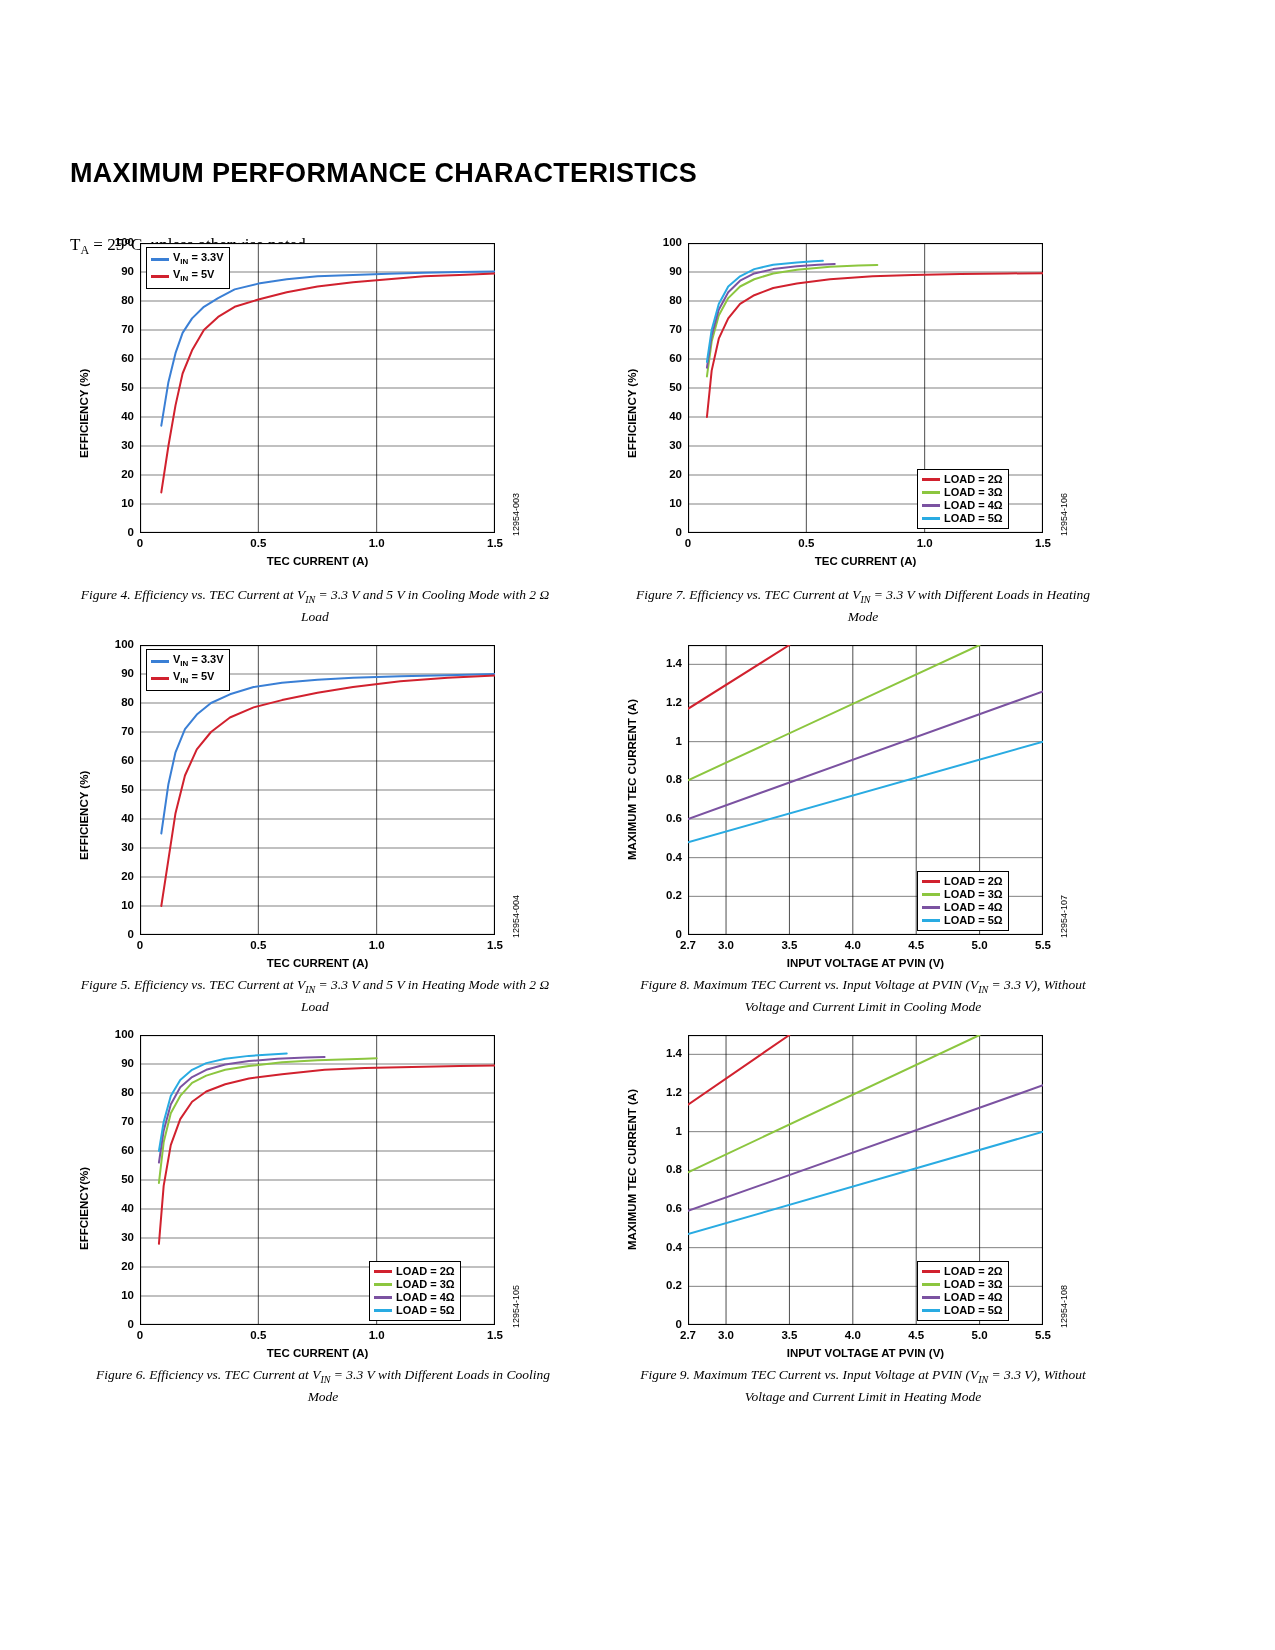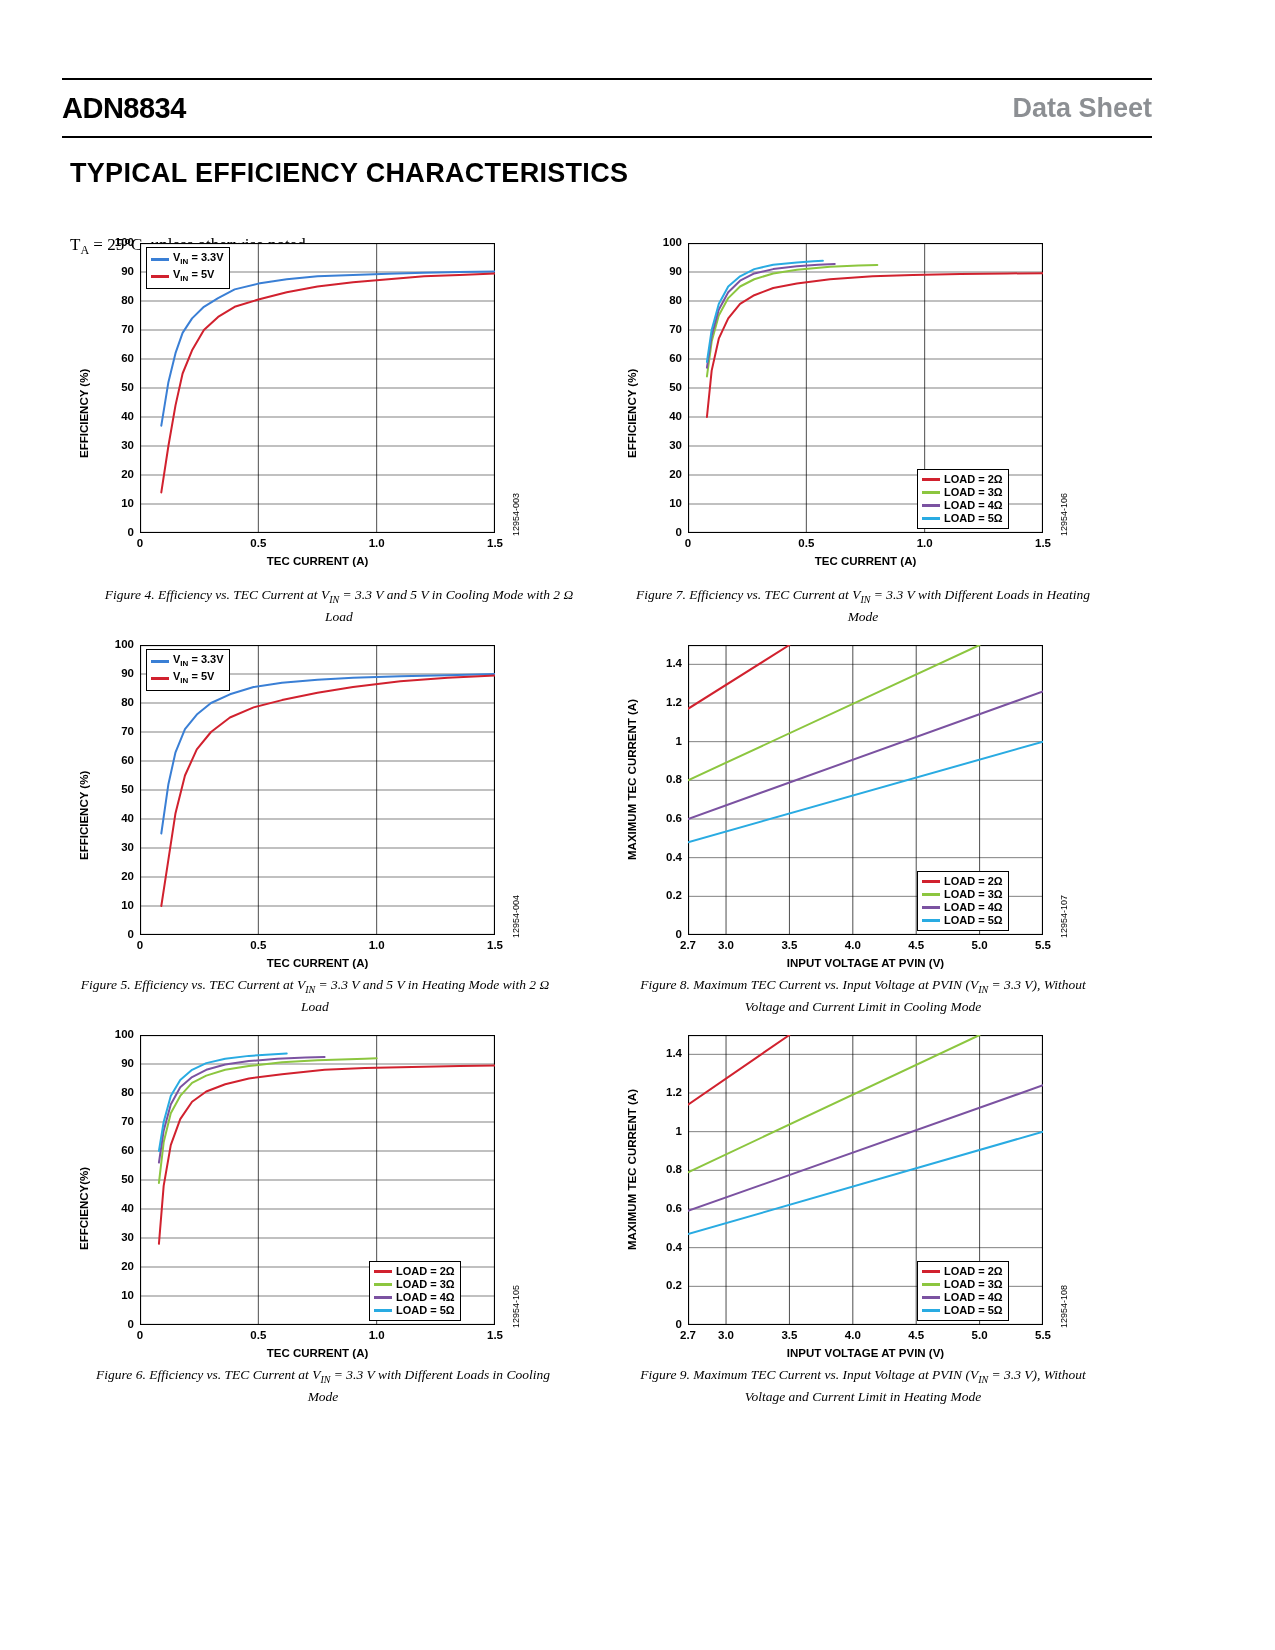--- a/index.html
+++ b/index.html
@@ -101,26 +101,22 @@
   .footer{
     position:absolute;left:0;top:1540px;width:1275px;text-align:center;
     font-family:"Liberation Serif", serif;font-size:13.5px;
   }
 </style>
 </head>
 <body>
 
 <div class="page">
 
-  <div class="header">
-    <div class="part">ADN8834</div>
-    <div class="doctype">Data Sheet</div>
-  </div>
-
-  <div class="section-title">TYPICAL EFFICIENCY CHARACTERISTICS</div>
+
+  <div class="section-title">MAXIMUM PERFORMANCE CHARACTERISTICS</div>
 
   <div class="subnote">
     <span>T</span><sub>A</sub><span> = 25°C, unless otherwise noted.</span>
   </div>
 
   <div id="figures">
       <div class="fig" style="left: 0px; top: 0px; width: 1275px; height: 0px;">
         <svg width="355" height="290" style="position: absolute; left: 140px; top: 243px;">
           <rect x="0" y="0" width="355" height="290" fill="#ffffff"></rect>
           <line x1="118.33333333333333" x2="118.33333333333333" y1="0" y2="290" stroke="#000" stroke-width="0.7"></line>
@@ -159,21 +155,21 @@
         <div class="legend" style="left: 146px; top: 247px;">
           <div class="lrow">
             <span class="swatch" style="background: rgb(58, 127, 213);"></span>
             <span>V<sub>IN</sub> = 3.3V</span>
           </div>
           <div class="lrow">
             <span class="swatch" style="background: rgb(209, 33, 46);"></span>
             <span>V<sub>IN</sub> = 5V</span>
           </div>
         </div>
-        <div class="caption" style="position: absolute; left: 80px; width: 470px; top: 585px; margin-left: 24px;">Figure 4. Efficiency vs. TEC Current at V<sub>IN</sub> = 3.3 V and 5 V in Cooling Mode with 2 Ω Load</div>
+        <div class="caption" style="position: absolute; left: 80px; width: 470px; top: 585px;">Figure 4. Efficiency vs. TEC Current at V<sub>IN</sub> = 3.3 V and 5 V in Cooling Mode with 2 Ω Load</div>
       </div>
       <div class="fig" style="left: 0px; top: 0px; width: 1275px; height: 0px;">
         <svg width="355" height="290" style="position: absolute; left: 688px; top: 243px;">
           <rect x="0" y="0" width="355" height="290" fill="#ffffff"></rect>
           <line x1="118.33333333333333" x2="118.33333333333333" y1="0" y2="290" stroke="#000" stroke-width="0.7"></line>
           <line x1="236.66666666666666" x2="236.66666666666666" y1="0" y2="290" stroke="#000" stroke-width="0.7"></line>
           <line y1="261" y2="261" x1="0" x2="355" stroke="#000" stroke-width="0.5"></line>
           <line y1="232" y2="232" x1="0" x2="355" stroke="#000" stroke-width="0.5"></line>
           <line y1="203" y2="203" x1="0" x2="355" stroke="#000" stroke-width="0.5"></line>
           <line y1="174" y2="174" x1="0" x2="355" stroke="#000" stroke-width="0.5"></line>

